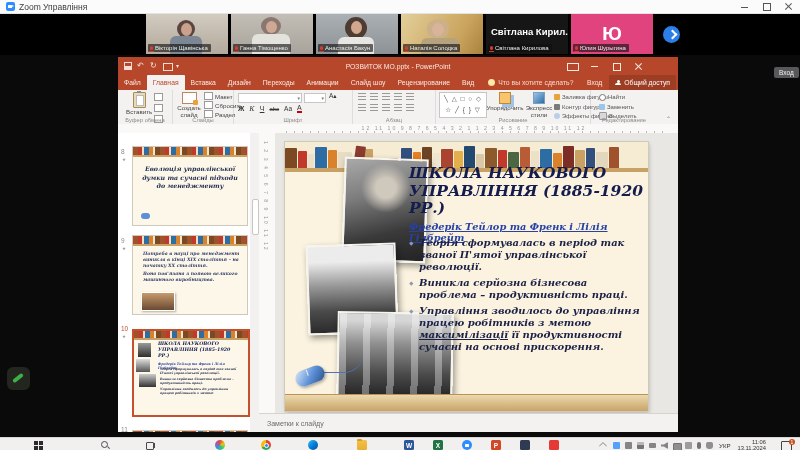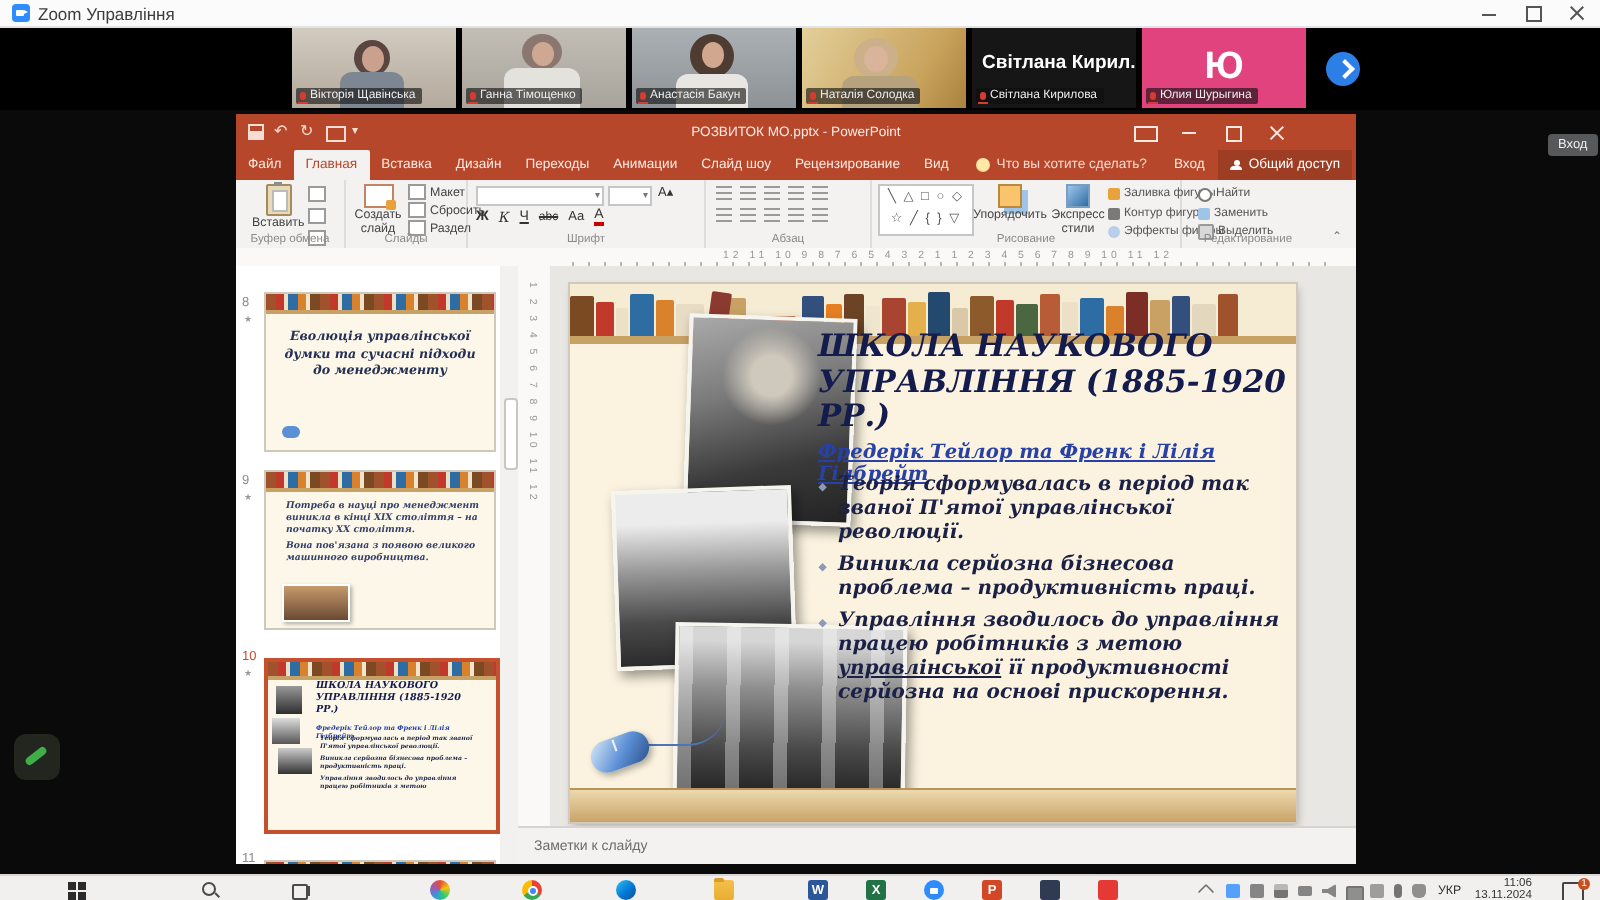--- a/index.html
+++ b/index.html
@@ -509,21 +509,21 @@
                background:repeating-linear-gradient(90deg,rgba(255,255,255,.35) 0 7px,rgba(0,0,0,0) 7px 24px),linear-gradient(#d6d6d6 8%,#8f8f8f 35%,#4a4a4a 70%,#1f1f1f)"></div>
 
           <div class="cable"></div>
           <div class="mouse"></div>
 
           <div class="slide-title">ШКОЛА НАУКОВОГО УПРАВЛІННЯ (1885-1920 РР.)</div>
           <div class="slide-sub">Фредерік Тейлор та Френк і Лілія Гілбрейт</div>
           <div class="bullets">
             <div class="bullet">Теорія сформувалась в період так званої П'ятої управлінської революції.</div>
             <div class="bullet">Виникла серйозна бізнесова проблема – продуктивність праці.</div>
-            <div class="bullet"><span>Управління зводилось до управління працею робітників з метою </span><span style="text-decoration:underline">управлінської</span><span> її продуктивності серйозна на основі прискорення.</span></div>
+            <div class="bullet"><span>Управління зводилось до управління працею робітників з метою </span><span style="text-decoration:underline">максимілізації</span><span> її продуктивності сучасні на основі прискорення.</span></div>
           </div>
 
           <div class="shelf-bottom"></div>
         </div>
 
       </div>
 
       <div class="notes">
         <span>Заметки к слайду</span>
       </div>

